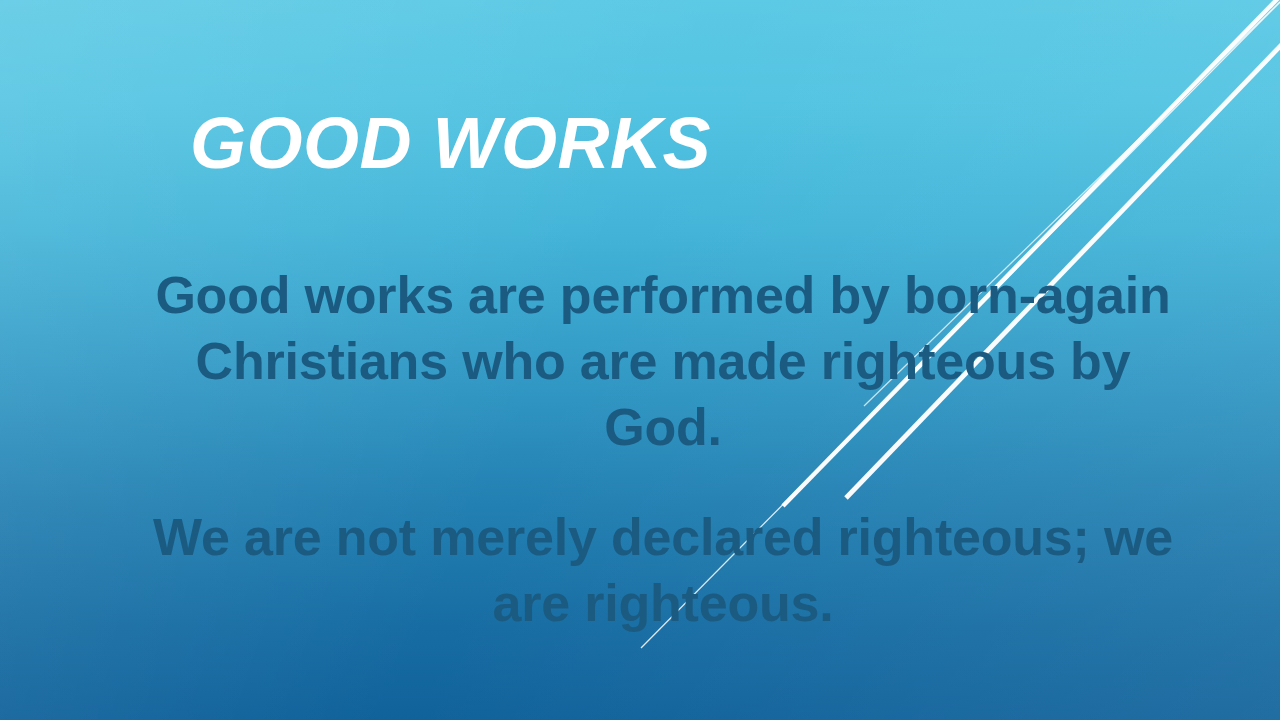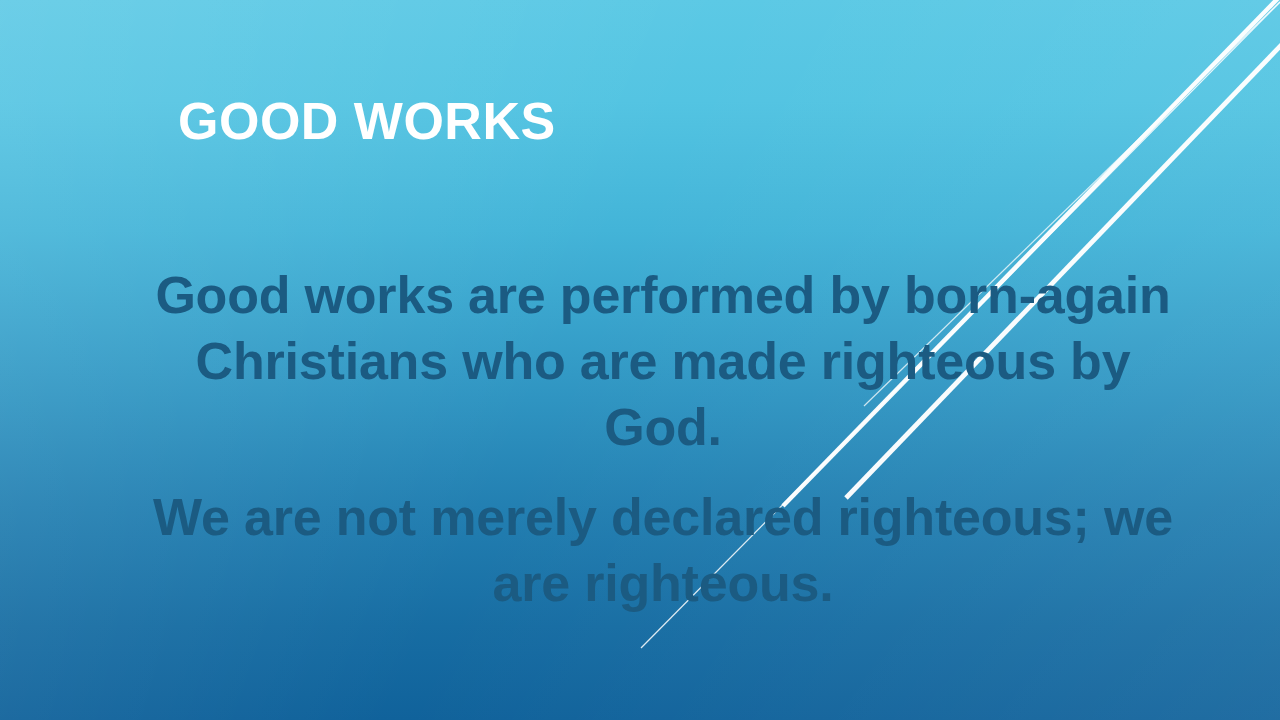--- a/index.html
+++ b/index.html
@@ -43,27 +43,28 @@
     width: 1280px;
     height: 720px;
   }
 
   
   .title {
     position: absolute;
     left: 178px;
     top: 95px;
     z-index: 3;
-    margin: 0;
+    margin: 12px;
     color: #ffffff;
-    font-size: 52px;
+    font-size: 72px;
     line-height: 1.0;
     font-weight: bold;
     letter-spacing: 0.5px;
     white-space: nowrap;
+    font-style: italic;
   }
 
   
   .body-block {
     position: absolute;
     left: 148px;
     top: 262px;
     width: 1030px;
     z-index: 2;
   }
@@ -72,21 +73,21 @@
     margin: 0;
     color: #1b5b82;
     font-size: 52px;
     line-height: 66px;
     font-weight: bold;
     letter-spacing: -0.2px;
     text-align: center;
   }
 
   .para + .para {
-    margin-top: 24px;
+    margin-top: 44px;
   }
 </style>
 </head>
 <body>
 
 <div class="slide">
 
   <div class="deco-lines">
     <svg viewBox="0 0 1280 720" xmlns="http://www.w3.org/2000/svg" aria-hidden="true">
 

